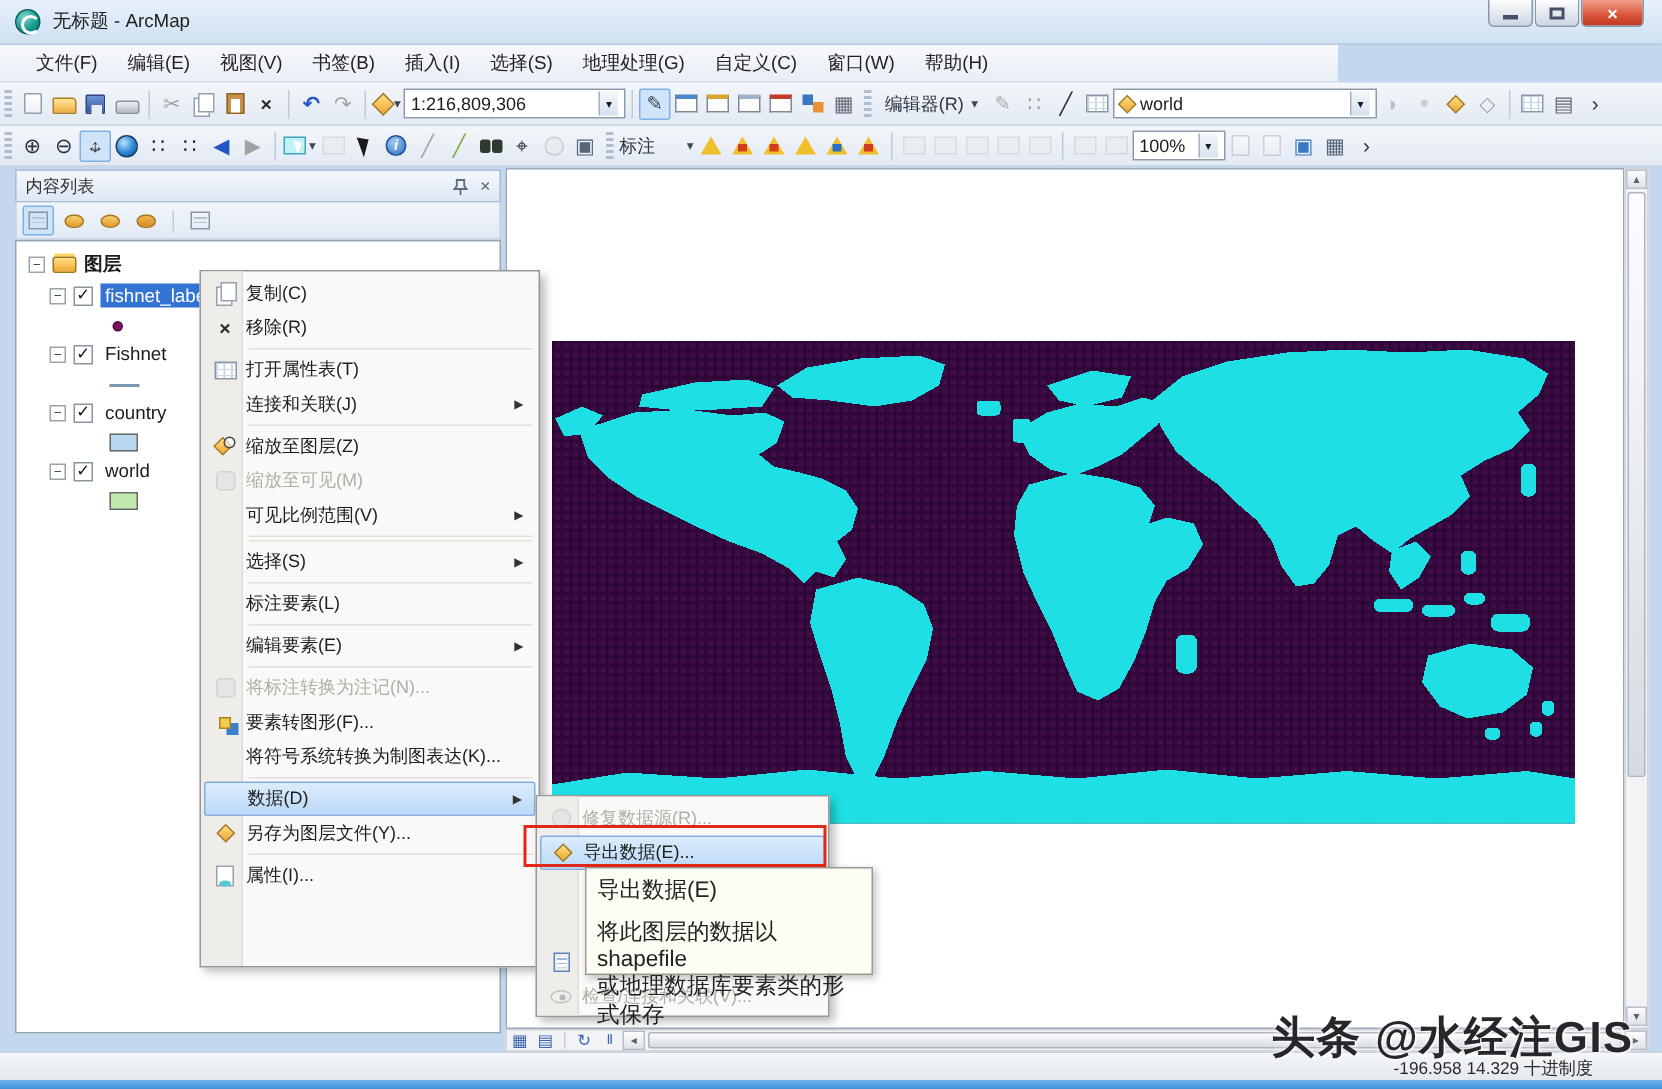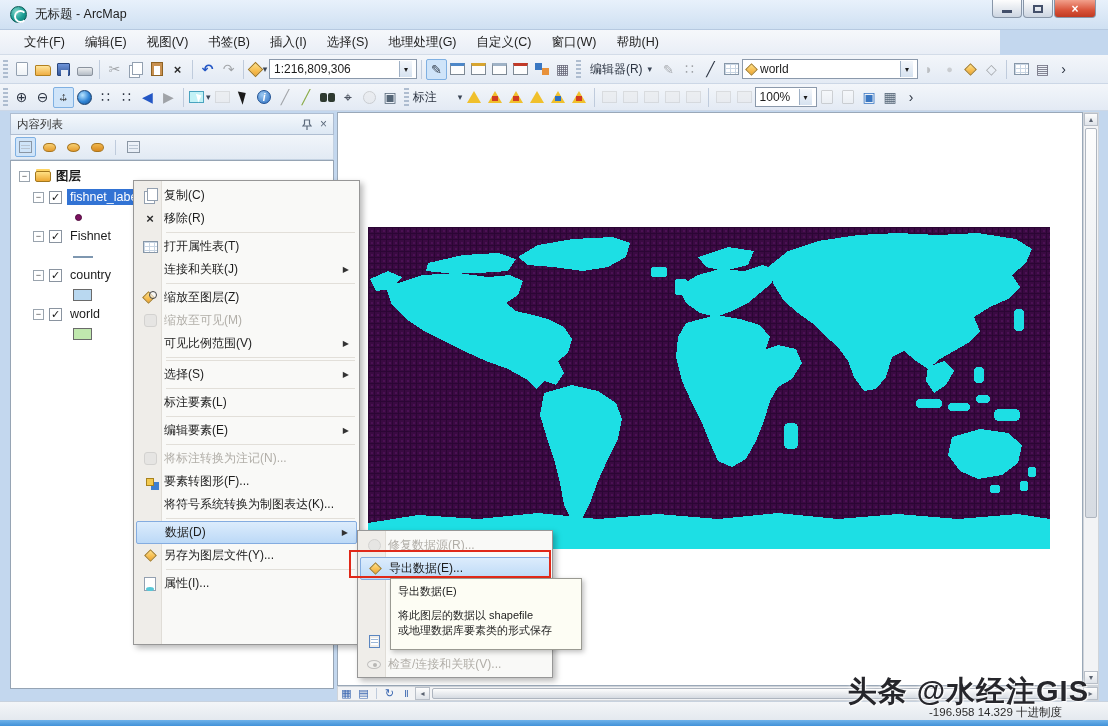--- a/index.html
+++ b/index.html
@@ -10,21 +10,21 @@
   #titlebar{left:0;top:0;width:1108px;height:30px;background:linear-gradient(#e8f1fb,#cfe0f2);border-bottom:1px solid #b6c9e0;display:flex;align-items:center;padding:0 10px}
   .applogo{width:17px;height:17px;border-radius:50%;background:radial-gradient(circle at 35% 30%,#7fd4c8,#1a9d94 55%,#0c6e68);border:1px solid #0a5a55;position:relative;margin-right:8px}
   .applogo::after{content:"";position:absolute;left:3px;top:3px;width:9px;height:9px;border:2px solid #fff;border-radius:50%;border-right-color:transparent}
   .apptitle{font-size:12.5px;color:#222}
   .winbtns{position:absolute;right:12px;top:0;display:flex}
   .wb{width:30px;height:18px;border:1px solid #8896a8;border-top:none;background:linear-gradient(#fdfdfd,#cdd6e2);display:flex;align-items:center;justify-content:center;border-radius:0 0 4px 4px;margin-left:1px;cursor:pointer}
   .wb.close{width:42px;background:linear-gradient(#f2a08c,#d9543a 60%,#c03a22);color:#fff;font-weight:bold;font-size:12px}
   .wb-min{width:10px;height:3px;background:#44506a;margin-top:6px}
   .wb-max{width:10px;height:8px;border:2px solid #44506a}
   
-  #menubar{left:0;top:30px;width:1000px;height:25px;background:linear-gradient(#f6f8fb,#e9eef6);display:flex;align-items:center;padding-left:14px;border-bottom:1px solid #d3dce8}
+  #menubar{left:0;top:30px;width:892px;height:25px;background:linear-gradient(#f6f8fb,#e9eef6);display:flex;align-items:center;padding-left:14px;border-bottom:1px solid #d3dce8}
   .menu{padding:3px 10px;font-size:12.5px;color:#222;cursor:pointer}
   
   .tbar{left:0;width:1108px;background:linear-gradient(#f3f6fa,#e3eaf4);display:flex;align-items:center;border-bottom:1px solid #ccd7e6}
   #tb1{top:55px;height:29px}
   #tb2{top:84px;height:27px}
   .grip{width:5px;height:18px;margin:0 3px;background:repeating-linear-gradient(#9fb0c6 0 2px,transparent 2px 4px);opacity:.8}
   .tsep{width:1px;height:19px;background:#bfcbdc;margin:0 4px}
   .tbtn{min-width:21px;height:21px;border-radius:2px;display:flex;align-items:center;justify-content:center;cursor:pointer;font-size:14px;color:#2c3442;padding:0 1px}
   .tbtn.on{background:#cfe4f9;border:1px solid #7fb0e2}
   .tbtn.dis{opacity:.4;filter:grayscale(1)}
@@ -103,21 +103,21 @@
   .igrayblob{width:13px;height:13px;background:#dcdcd8;border:1px solid #b2b2ac;border-radius:3px}
   .iconv{width:8px;height:8px;background:#f3c94e;border:1px solid #a8821c;box-shadow:5px 4px 0 #3f7fd0}
   .ipkg{position:relative}
   .ipkg::after{content:"";position:absolute;left:3px;top:3px;width:5px;height:5px;background:#fff;border:1px solid #8b6a12}
   .iprops{position:relative;width:12px;height:14px;background:#fff;border:1px solid #93a0b0}
   .iprops::after{content:"";position:absolute;left:1px;top:9px;width:8px;height:4px;background:#57c8d8;border-radius:50%}
   .ieye{width:14px;height:9px;border:1px solid #8a8a86;border-radius:50%;position:relative;background:#f4f4f0}
   .ieye::after{content:"";position:absolute;left:5px;top:2px;width:4px;height:4px;border-radius:50%;background:#777}
   .ibpage{width:11px;height:13px;background:#fff;border:1px solid #5b86c0;background-image:repeating-linear-gradient(#9db8d8 0 1px,transparent 1px 3px);background-clip:content-box;padding:2px 1px}
   
-  #tooltip{left:390px;top:578px;width:192px;height:72px;background:#fdfdf4;border:1px solid #9a9a92;box-shadow:2px 2px 5px rgba(0,0,0,.25);padding:5px 7px;font-size:11px;color:#222;z-index:56}
+  #tooltip{left:390px;top:578px;width:192px;height:72px;background:#fdfdf4;border:1px solid #9a9a92;box-shadow:2px 2px 5px rgba(0,0,0,.25);padding:5px 7px;font-size:15px;color:#222;z-index:56}
   #tooltip .tl1{margin-bottom:9px}
   
   #redbox{left:349px;top:550px;width:202px;height:28px;border:2px solid #e02818;z-index:60;pointer-events:none}
   
   #statusbar{left:0;top:701px;width:1108px;height:19px;background:linear-gradient(#f4f6f8,#e4e9ef);border-top:1px solid #c8d2de}
   #coords{position:absolute;right:46px;top:3px;font-size:11.5px;color:#2a2a2a}
   #bottomstrip{left:0;top:720px;width:1108px;height:6px;background:linear-gradient(#6fb2ea,#4191d8)}
   
   #watermark{right:19px;top:672px;font-size:29px;font-weight:bold;color:#26262b;letter-spacing:1px;text-shadow:0 0 4px rgba(255,255,255,.95),1px 1px 0 rgba(255,255,255,.85);z-index:95}
   .mapimg{left:368px;top:227px;width:682px;height:322px;z-index:1}

